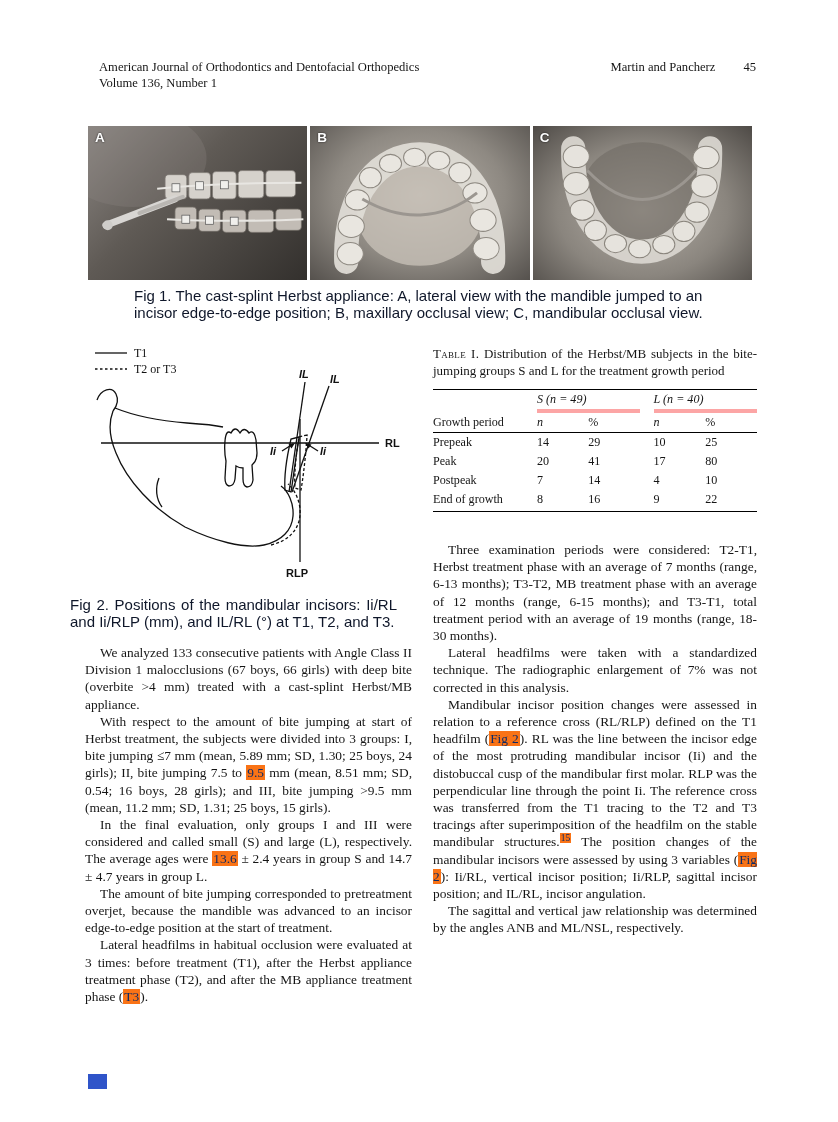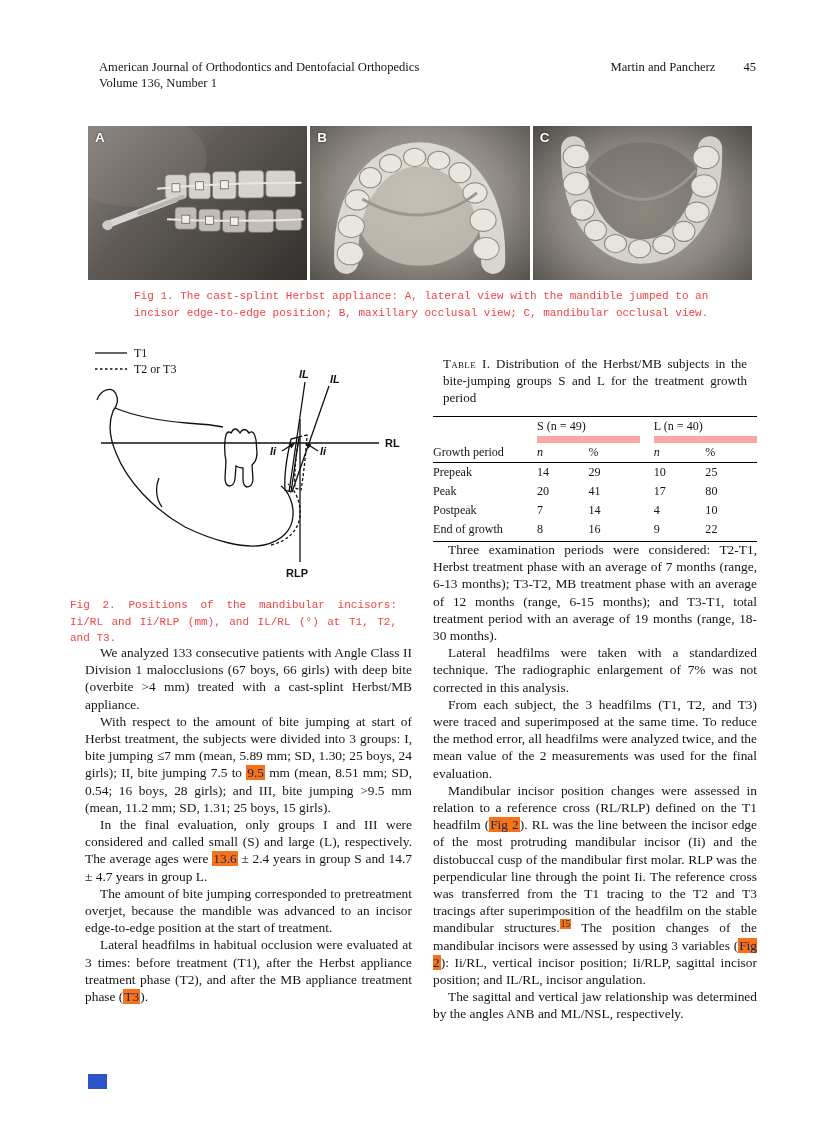--- a/index.html
+++ b/index.html
@@ -27,50 +27,50 @@
   .photo-panel svg { position:absolute; inset:0; width:100%; height:100%; }
   .panel-a { background:linear-gradient(135deg,#8d8884 0%,#5f5a55 40%,#33302d 100%); }
   .panel-b { background:radial-gradient(ellipse at 50% 45%,#b9b3ab 0%,#8e8982 55%,#55514d 100%); }
   .panel-c { background:radial-gradient(ellipse at 50% 55%,#b5afa7 0%,#8a857e 55%,#4e4a46 100%); }
   .panel-letter {
     position:absolute; top:4px; left:7px; z-index:2;
     font-family:"Liberation Sans", sans-serif; font-weight:bold;
     font-size:13.5px; color:#ffffff; text-shadow:0 0 2px rgba(0,0,0,.8);
   }
   .fig-caption {
-    position:absolute; font-family:Liberation Mono, monospace;
-    font-size:11px; line-height:16.5px; color:#ef4444;
+    position:absolute; font-family:Liberation Sans, sans-serif;
+    font-size:15px; line-height:16.5px; color:#0f172a;
   }
   #fig1-caption { top:288px; left:134px; width:576px; }
   #fig2-caption { top:597px; left:70px; width:327px; text-align:justify; }
 
   
   #fig2-svg { position:absolute; top:340px; left:85px; }
 
   
   .col-text { position:absolute; font-size:13.4px; line-height:17.2px; }
   #left-col  { left:85px;  top:644px; width:327px; }
   #right-col { left:433px; top:541px; width:324px; }
   .body-par { margin:0; text-indent:15px; text-align:justify; }
   .link-hl { background:#f97316; color:#0f2a66; padding:0 1px; }
   sup.link-hl { font-size:9.5px; line-height:0; }
 
   
   #table-block { position:absolute; left:433px; top:346px; width:324px; }
-  .table-title { font-size:13px; line-height:16.8px; text-align:justify; margin:10px; }
+  .table-title { font-size:13px; line-height:16.8px; text-align:justify; margin:0; }
   .tbl-label { font-variant:small-caps; letter-spacing:.3px; }
   table.data-table {
     margin-top:9px; width:100%; border-collapse:collapse;
     font-size:12.1px; line-height:15px;
   }
   table.data-table th, table.data-table td {
     font-weight:normal; padding:2px 0; vertical-align:bottom; text-align:left;
   }
   .group-row th { border-top:1px solid #000; padding-top:4px; padding-bottom:3px; }
-  th.group { border-bottom:7px solid #fca5a5; text-align:center; }
+  th.group { border-bottom:4px solid #fca5a5; text-align:center;font-style:italic; }
   .colhead-row th { border-bottom:1px solid #000; padding-top:3px; padding-bottom:3px; }
   th.ital { font-style:italic; }
   th.num, td.num { text-align:right; padding-right:26px; }
   th.pct, td.pct { text-align:right; padding-right:14px; }
   col.gapcol { width:14px; }
   col.labelcol { width:104px; }
   tbody tr:last-child td { border-bottom:1px solid #000; padding-bottom:4px; }
 
   
   #blue-artifact {
@@ -280,20 +280,19 @@
     <p class="body-par"><span>We analyzed 133 consecutive patients with Angle Class II Division 1 malocclusions (67 boys, 66 girls) with deep bite (overbite &gt;4 mm) treated with a cast-splint Herbst/MB appliance.</span></p>
     <p class="body-par"><span>With respect to the amount of bite jumping at start of Herbst treatment, the subjects were divided into 3 groups: I, bite jumping ≤7 mm (mean, 5.89 mm; SD, 1.30; 25 boys, 24 girls); II, bite jumping 7.5 to </span><span class="link-hl">9.5</span><span> mm (mean, 8.51 mm; SD, 0.54; 16 boys, 28 girls); and III, bite jumping &gt;9.5 mm (mean, 11.2 mm; SD, 1.31; 25 boys, 15 girls).</span></p>
     <p class="body-par"><span>In the final evaluation, only groups I and III were considered and called small (S) and large (L), respectively. The average ages were </span><span class="link-hl">13.6</span><span> ± 2.4 years in group S and 14.7 ± 4.7 years in group L.</span></p>
     <p class="body-par"><span>The amount of bite jumping corresponded to pretreatment overjet, because the mandible was advanced to an incisor edge-to-edge position at the start of treatment.</span></p>
     <p class="body-par"><span>Lateral headfilms in habitual occlusion were evaluated at 3 times: before treatment (T1), after the Herbst appliance treatment phase (T2), and after the MB appliance treatment phase (</span><span class="link-hl">T3</span><span>).</span></p>
   </div>
 
   <div class="col-text" id="right-col">
     <p class="body-par"><span>Three examination periods were considered: T2-T1, Herbst treatment phase with an average of 7 months (range, 6-13 months); T3-T2, MB treatment phase with an average of 12 months (range, 6-15 months); and T3-T1, total treatment period with an average of 19 months (range, 18-30 months).</span></p>
     <p class="body-par"><span>Lateral headfilms were taken with a standardized technique. The radiographic enlargement of 7% was not corrected in this analysis.</span></p>
-    <p class="body-par"><span>From each subject, the 3 headfilms (T1, T2, and T3) were traced and superimposed at the same time. To reduce the method error, all headfilms were analyzed twice, and the mean value of the 2 measurements was used for the final evaluation.</span></p>
     <p class="body-par"><span>Mandibular incisor position changes were assessed in relation to a reference cross (RL/RLP) defined on the T1 headfilm (</span><span class="link-hl">Fig 2</span><span>). RL was the line between the incisor edge of the most protruding mandibular incisor (Ii) and the distobuccal cusp of the mandibular first molar. RLP was the perpendicular line through the point Ii. The reference cross was transferred from the T1 tracing to the T2 and T3 tracings after superimposition of the headfilm on the stable mandibular structures.</span><sup class="link-hl">15</sup><span> The position changes of the mandibular incisors were assessed by using 3 variables (</span><span class="link-hl">Fig 2</span><span>): Ii/RL, vertical incisor position; Ii/RLP, sagittal incisor position; and IL/RL, incisor angulation.</span></p>
     <p class="body-par"><span>The sagittal and vertical jaw relationship was determined by the angles ANB and ML/NSL, respectively.</span></p>
   </div>
 
   <div id="blue-artifact"></div>
 
 </div>
 
 </body></html>

